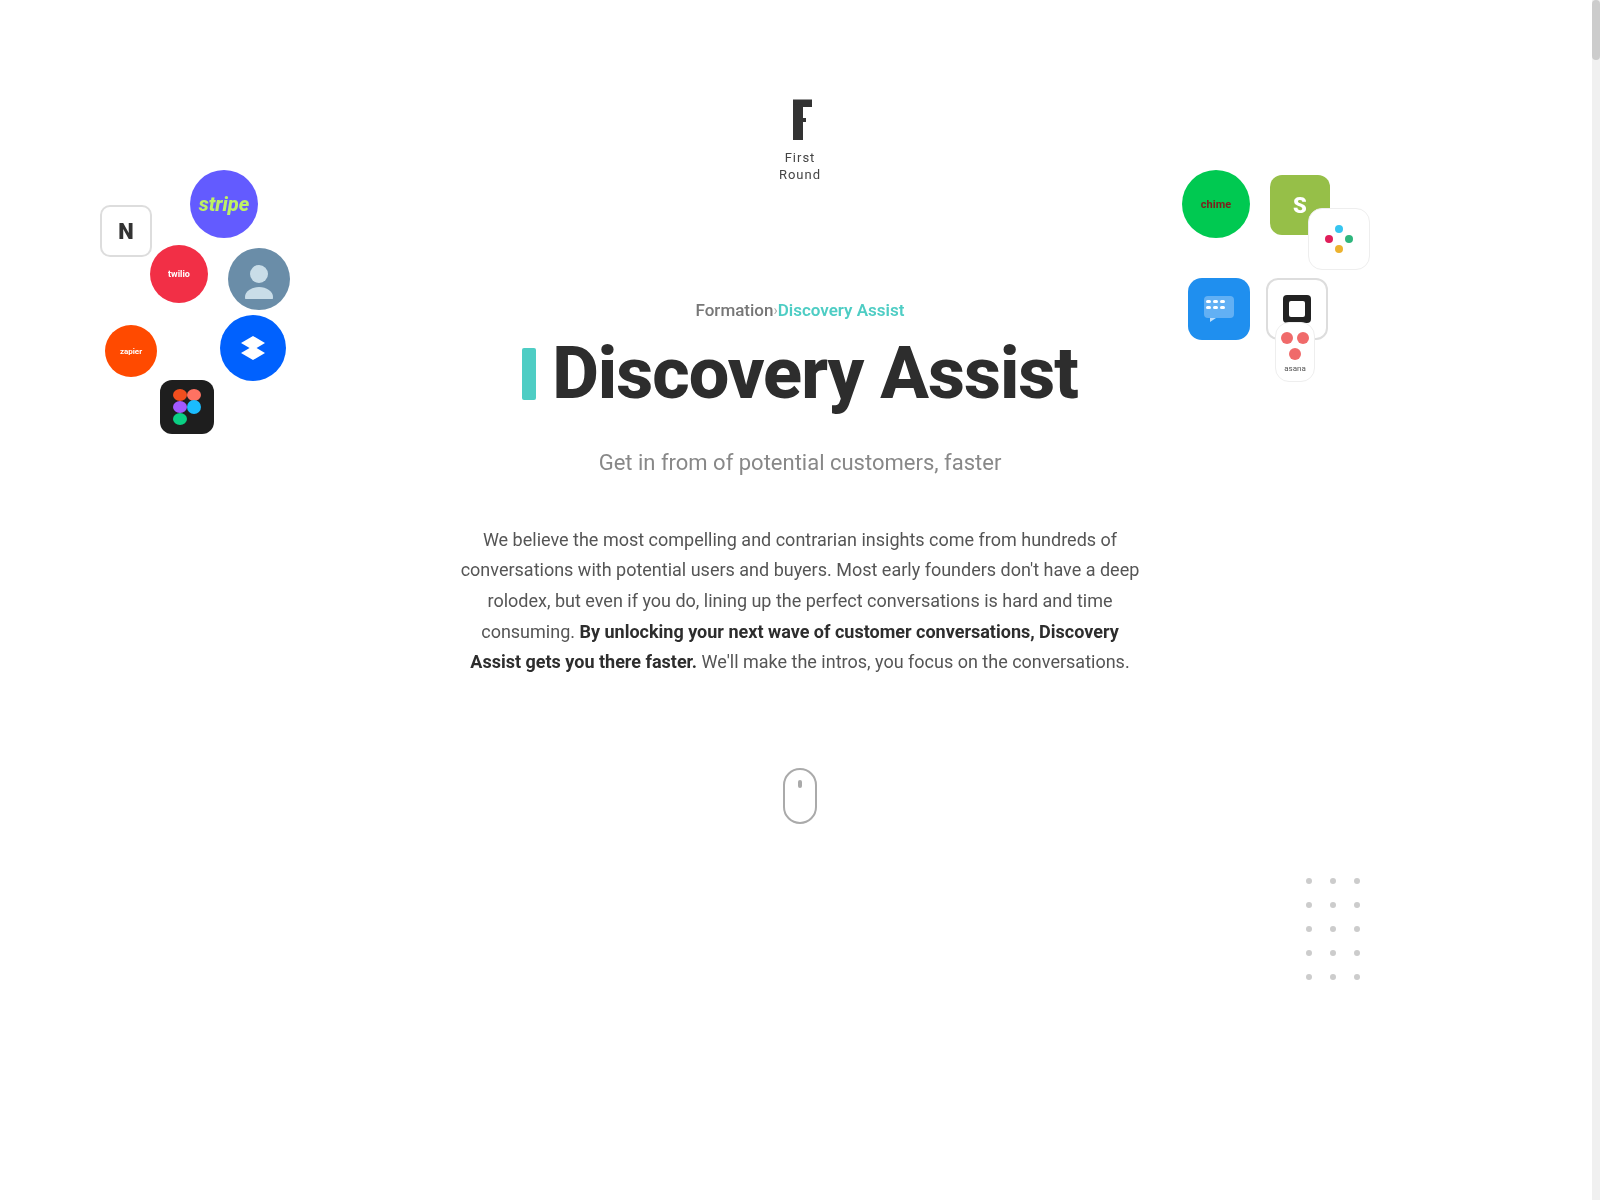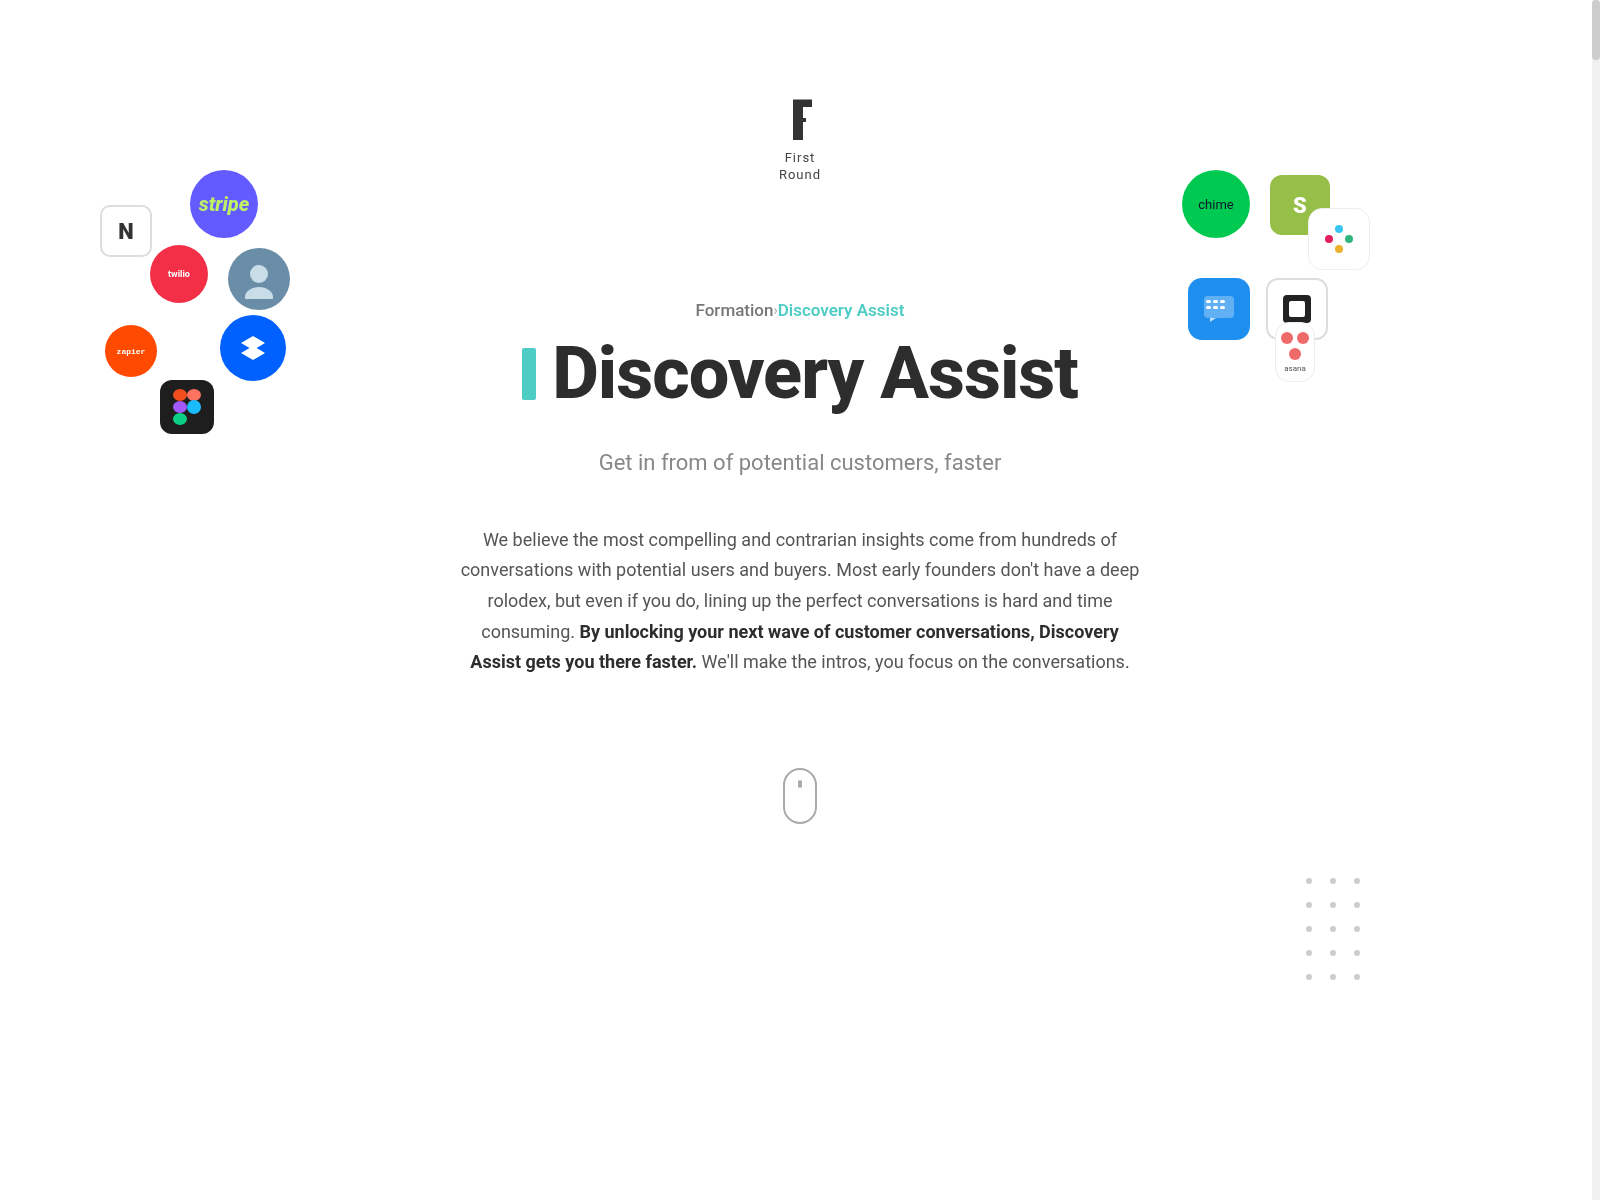--- a/index.html
+++ b/index.html
@@ -275,21 +275,21 @@
     <span style="color:white; font-size:9px; font-weight:700;">twilio</span>
   </div>
 
   <div class="logo-badge badge-avatar" style="position:absolute; width:62px; height:62px; background:#6a8da8; border-radius:50%; top:78px; left:138px; overflow:hidden; display:flex; align-items:center; justify-content:center;">
     <svg width="40" height="40" viewBox="0 0 40 40">
         <circle cx="20" cy="15" r="9" fill="#c9dde8"></circle>
         <ellipse cx="20" cy="38" rx="14" ry="10" fill="#c9dde8"></ellipse>
       </svg>
   </div>
 
-  <div class="logo-badge badge-zapier" style="position:absolute; width:52px; height:52px; background:#ff4a00; border-radius:50%; top:155px; left:15px; display:flex; align-items:center; justify-content:center;font-family:Liberation Mono, monospace;">
+  <div class="logo-badge badge-zapier" style="position:absolute; width:52px; height:52px; background:#ff4a00; border-radius:50%; top:155px; left:15px; display:flex; align-items:center; justify-content:center;">
     <span style="color:white; font-size:8px; font-weight:700;">zapier</span>
   </div>
 
   <div class="logo-badge badge-dropbox" style="position:absolute; width:66px; height:66px; background:#0061fe; border-radius:50%; top:145px; left:130px; display:flex; align-items:center; justify-content:center;">
     <svg width="36" height="32" viewBox="0 0 36 32" fill="none">
       <polygon points="18,4 30,11 18,18 6,11" fill="white"></polygon>
       <polygon points="6,21 18,14 30,21 18,28" fill="white"></polygon>
     </svg>
   </div>
 
@@ -300,21 +300,21 @@
       <rect x="0" y="12" width="14" height="12" rx="7" fill="#a259ff"></rect>
       <rect x="0" y="24" width="14" height="12" rx="7" fill="#0acf83"></rect>
       <circle cx="21" cy="18" r="7" fill="#1abcfe"></circle>
     </svg>
   </div>
 </div>
 
 <div class="floating-right" style="position:absolute; right:230px; top:170px; width:200px; height:250px;">
 
   <div style="position:absolute; width:68px; height:68px; background:#00c951; border-radius:50%; top:0; right:120px; display:flex; align-items:center; justify-content:center;">
-    <span style="color:#0f172a; font-size:13px; font-weight:400;">chime</span>
+    <span style="color:#7f1d1d; font-size:11px; font-weight:700;">chime</span>
   </div>
 
   <div style="position:absolute; width:60px; height:60px; background:#96bf48; border-radius:12px; top:5px; right:40px; display:flex; align-items:center; justify-content:center;">
     <span style="color:white; font-size:22px; font-weight:900;">S</span>
   </div>
 
   <div style="position:absolute; width:62px; height:62px; background:#fff; border:1px solid #eee; border-radius:14px; top:38px; right:0px; display:flex; align-items:center; justify-content:center;">
     <svg width="36" height="36" viewBox="0 0 36 36">
       <rect x="4" y="14" width="8" height="8" rx="4" fill="#e01e5a"></rect>
       <rect x="14" y="4" width="8" height="8" rx="4" fill="#36c5f0"></rect>

